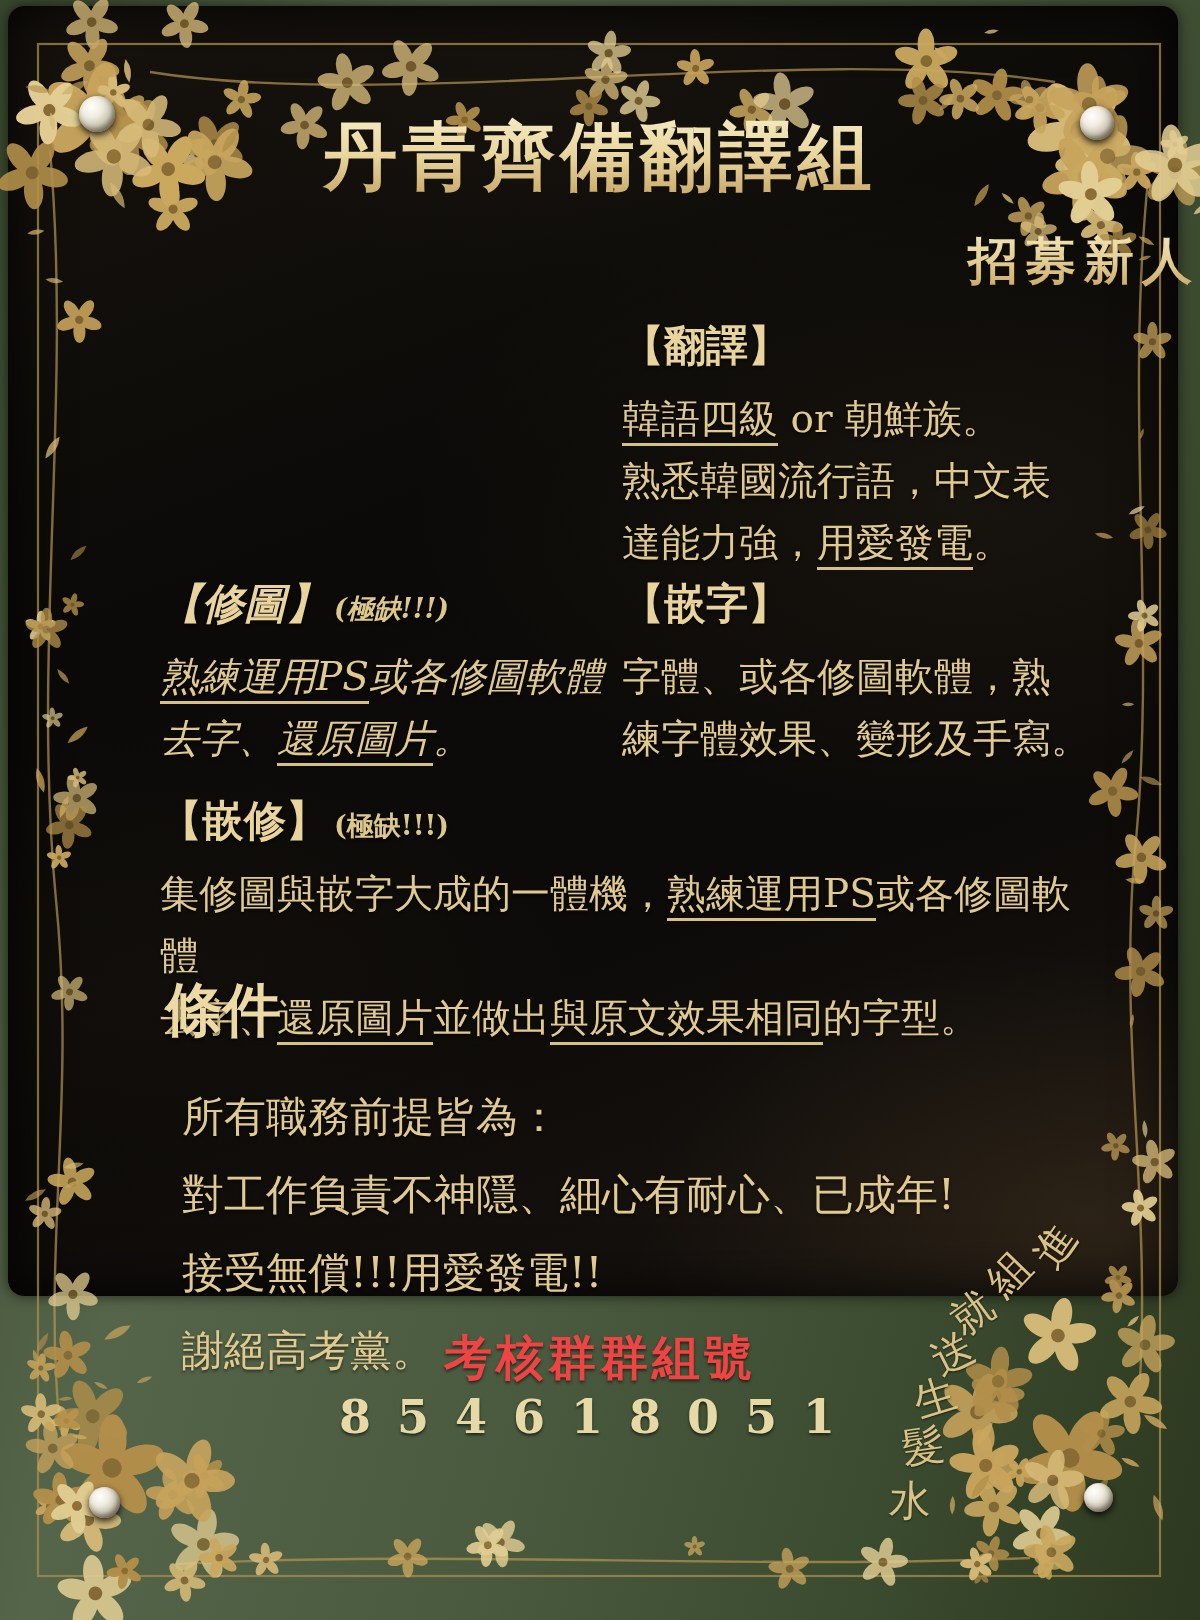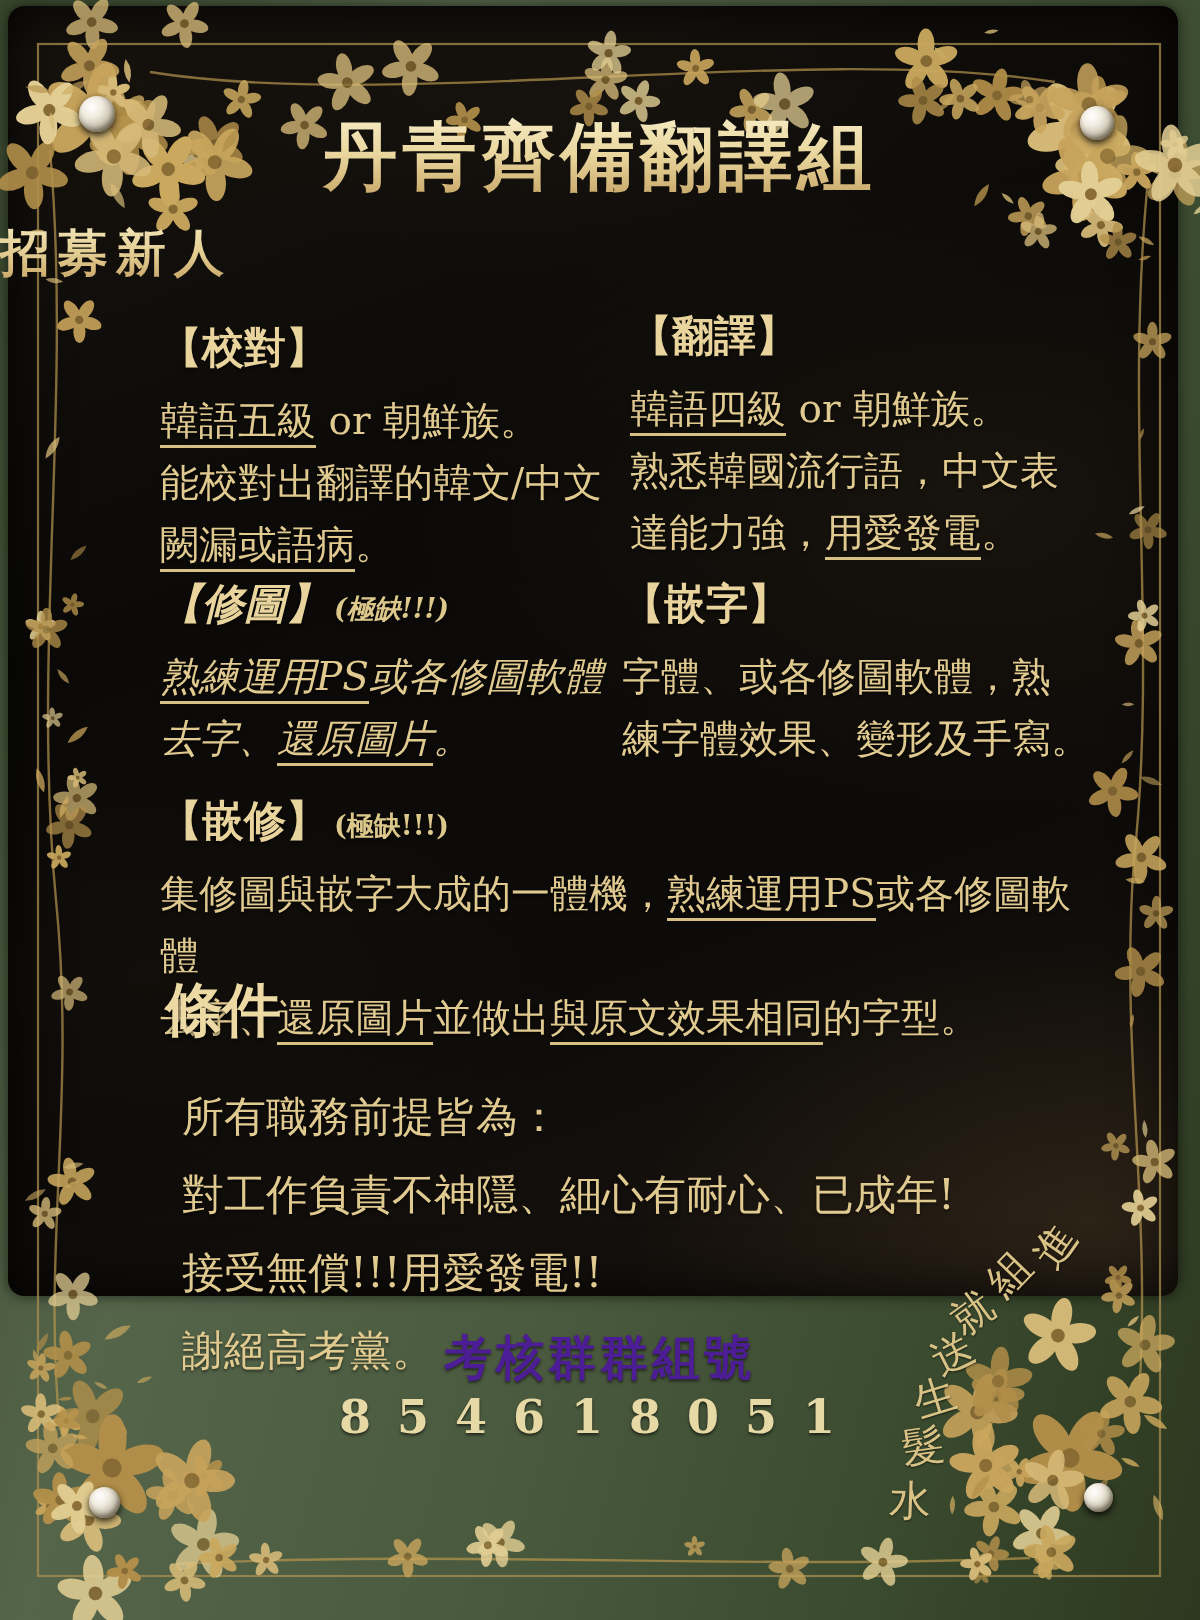--- a/index.html
+++ b/index.html
@@ -27,46 +27,46 @@
     background:radial-gradient(circle at 35% 30%, #ffffff 0%, #f1ece0 30%, #cfc9b9 55%, #938b79 80%, #6e6758 100%);
     box-shadow:0 3px 7px rgba(0,0,0,.85), inset -2px -3px 5px rgba(60,50,30,.45);
   }
   .title{
     position:absolute;left:0;width:100%;text-align:center;top:108px;
     font-size:74px;font-weight:bold;letter-spacing:5px;
     background:linear-gradient(180deg,#f6ecc6 4%,#ead79e 46%,#c3a061 96%);
     -webkit-background-clip:text;background-clip:text;color:transparent;
   }
   .subtitle{
-    position:absolute;left:0;width:100%;text-align:left;top:220px;
+    position:absolute;left:0;width:100%;text-align:right;top:228px;
     font-size:50px;font-weight:bold;letter-spacing:8px;
     background:linear-gradient(180deg,#f2e5b8 6%,#e3cd92 50%,#c6a263 96%);
     -webkit-background-clip:text;background-clip:text;color:transparent;
   }
   .block{position:absolute;}
   .block h3{
     margin:0 0 14px 0;font-size:42px;font-weight:bold;color:#e8d49c;
     text-shadow:0 2px 3px rgba(0,0,0,.55);display:inline-block;
   }
   .block .note{font-size:27px;font-weight:bold;color:#ddc88c;margin-left:6px;text-shadow:0 2px 3px rgba(0,0,0,.5);}
   .block p{margin:0;font-size:39px;line-height:62px;color:#e0ca90;text-shadow:0 2px 3px rgba(0,0,0,.5);}
   .u{border-bottom:3px solid #d7c084;padding-bottom:2px;}
   .pos-0{top:320px;left:160px;width:470px;}
-  .pos-1{top:308px;left:622px;width:480px;margin-left:8px;}
+  .pos-1{top:318px;left:622px;width:480px;}
   .pos-2{top:576px;left:160px;width:480px;font-style:italic;}
   .pos-3{top:576px;left:622px;width:490px;}
   .pos-4{top:793px;left:160px;width:920px;}
   .cond-head{
     position:absolute;top:972px;left:165px;margin:0;
     font-size:58px;font-weight:bold;color:#ecd9a4;text-shadow:0 2px 4px rgba(0,0,0,.6);
   }
   .cond-lines{position:absolute;top:1072px;left:170px;width:930px;}
   .cond-lines p{margin:12px;font-size:42px;line-height:66px;color:#e0ca90;text-shadow:0 2px 3px rgba(0,0,0,.5);}
   .footer{position:absolute;left:45px;width:1110px;text-align:center;}
-  .footer-label{top:1326px;font-size:48px;font-weight:bold;color:#4c1d95;letter-spacing:4px;text-shadow:0 2px 3px rgba(0,0,0,.55);}
+  .footer-label{top:1326px;font-size:48px;font-weight:bold;color:#ef4444;letter-spacing:4px;text-shadow:0 2px 3px rgba(0,0,0,.55);}
   .footer-number{top:1390px;font-size:46px;color:#e7d9a6;letter-spacing:26px;font-weight:bold;text-shadow:0 2px 3px rgba(0,0,0,.6);}
   .arc-char{
     position:absolute;font-size:42px;color:#d9c285;
     text-shadow:0 1px 2px rgba(0,0,0,.6);transform-origin:center;
     font-family:"DejaVu Serif","Liberation Serif",cursive,serif;
   }
 </style>
 </head>
 <body>
 
@@ -271,26 +271,20 @@
   </svg>
 
   <div class="pearl" style="left:79px;top:96px;width:36px;height:36px;"></div>
   <div class="pearl" style="left:1080px;top:106px;width:34px;height:34px;"></div>
   <div class="pearl" style="left:89px;top:1487px;width:31px;height:31px;"></div>
   <div class="pearl" style="left:1084px;top:1483px;width:29px;height:29px;"></div>
 
   <div class="title">丹青齊備翻譯組</div>
   <div class="subtitle">招募新人</div>
 
-  <div class="block pos-0">
-    <h3>【校對】</h3><span class="note"></span>
-    <p><span class="u">韓語五級</span><span> or 朝鮮族。</span></p>
-    <p><span>能校對出翻譯的韓文/中文</span></p>
-    <p><span class="u">闕漏或語病</span><span>。</span></p>
-  </div>
 
   <div class="block pos-1">
     <h3>【翻譯】</h3><span class="note"></span>
     <p><span class="u">韓語四級</span><span> or 朝鮮族。</span></p>
     <p><span>熟悉韓國流行語，中文表</span></p>
     <p><span>達能力強，</span><span class="u">用愛發電</span><span>。</span></p>
   </div>
 
   <div class="block pos-2">
     <h3>【修圖】</h3><span class="note">(極缺!!!)</span>

